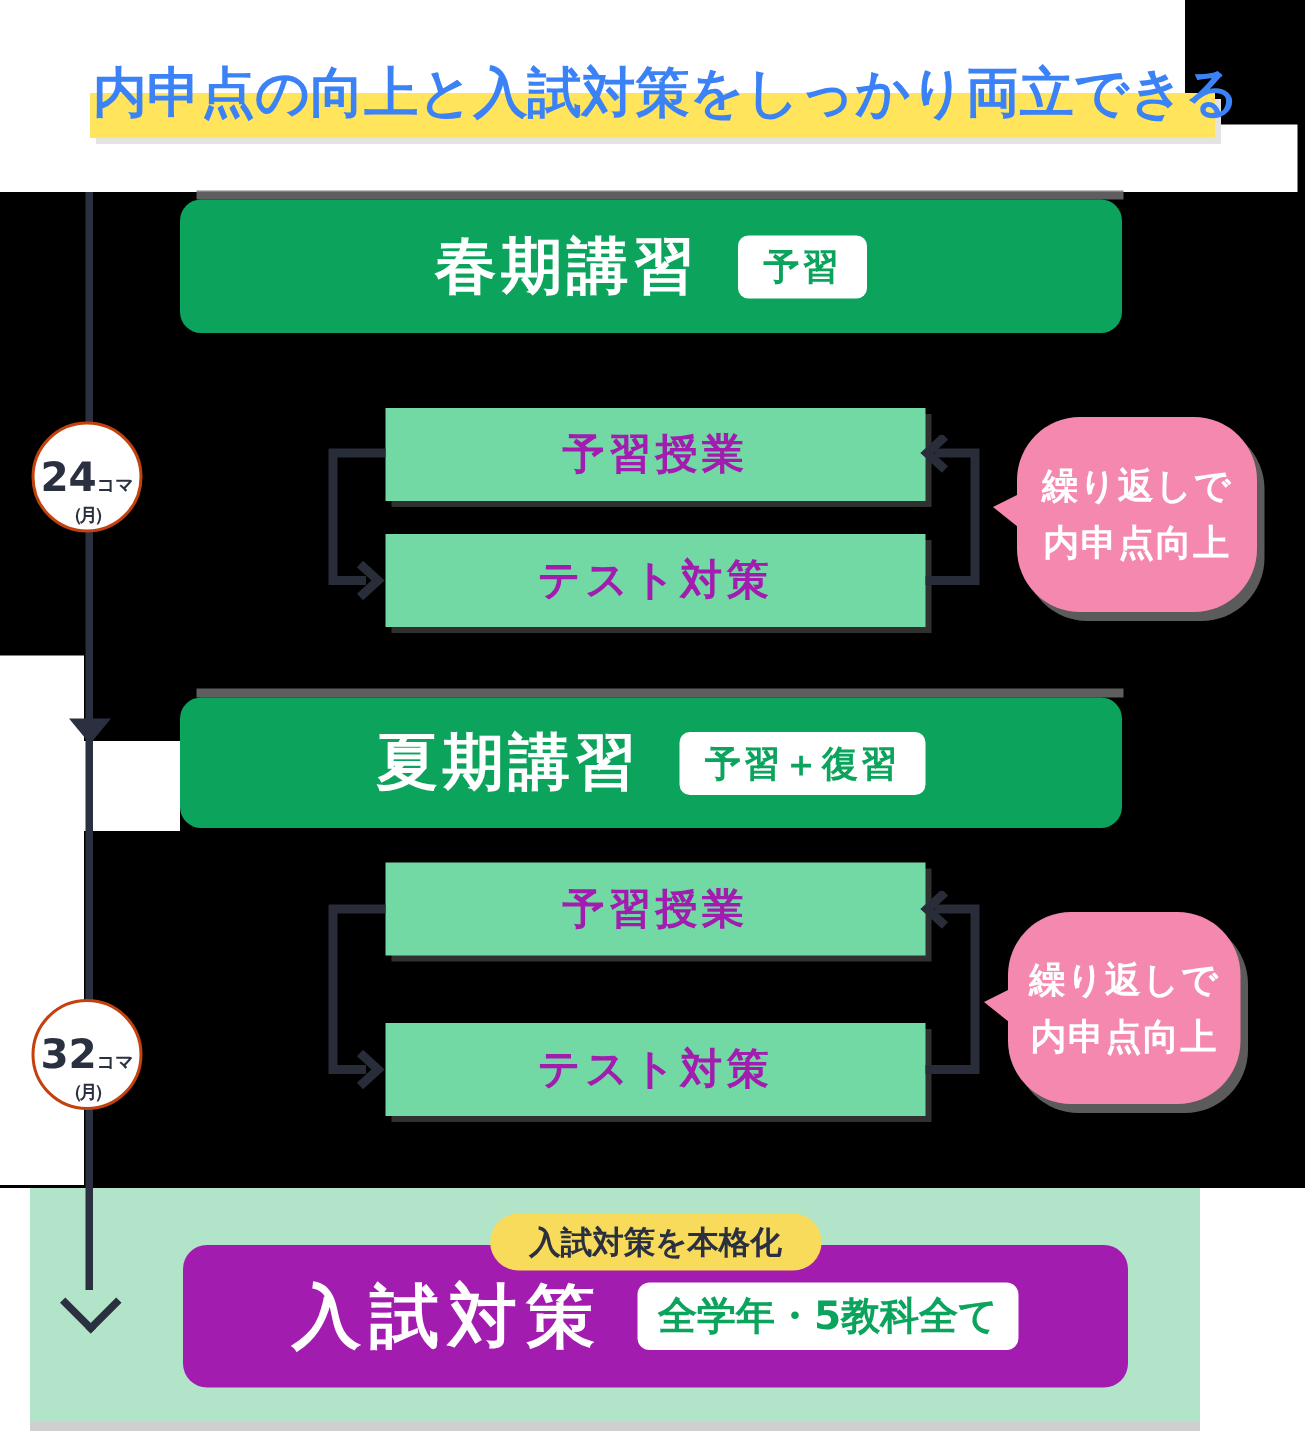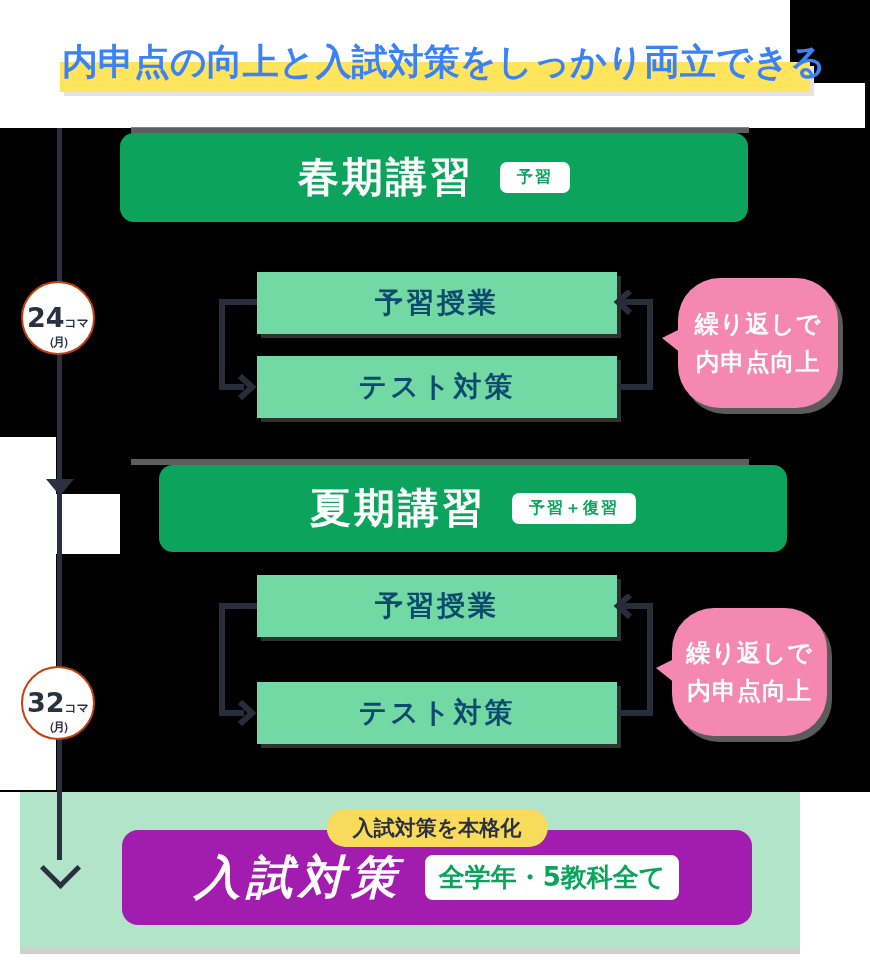--- a/index.html
+++ b/index.html
@@ -40,29 +40,29 @@
 
   
   .shadow-bar{background:rgba(110,110,110,0.85);z-index:1;}
   .shadow-bar-1{left:131px;top:127px;width:618px;height:6px;}
   .shadow-bar-2{left:131px;top:459px;width:618px;height:6px;}
 
   
   .banner{background:#0CA45D;border-radius:14px;z-index:2;display:flex;align-items:center;
           justify-content:center;gap:26px;}
   .banner-spring{left:120px;top:133px;width:628px;height:89px;}
-  .banner-summer{left:120px;top:465px;width:628px;height:87px;margin-left:39px;}
+  .banner-summer{left:120px;top:465px;width:628px;height:87px;}
   .banner-title{color:#fff;font-size:41px;font-weight:800;letter-spacing:3px;white-space:nowrap;}
-  .banner-badge{background:#fff;color:#0CA45D;font-size:16px;font-weight:800;letter-spacing:2px;
+  .banner-badge{background:#fff;color:#0CA45D;font-size:24px;font-weight:800;letter-spacing:2px;
                 border-radius:7px;padding:5px 17px;white-space:nowrap;}
 
   
   .loop-box{left:257px;width:360px;height:62px;background:#72D8A4;z-index:2;
             display:flex;align-items:center;justify-content:center;
-            font-size:28px;font-weight:600;color:#0c4a6e;letter-spacing:3px;
+            font-size:28px;font-weight:600;color:#a21caf;letter-spacing:3px;
             box-shadow:4px 4px 0 rgba(160,160,160,0.3);}
   .box-1a{top:272px;} .box-1b{top:356px;}
   .box-2a{top:575px;} .box-2b{top:682px;}
 
   .bracket{z-index:2;}
   .bracket svg{display:block;}
 
   
   .bubble{background:#F588AE;border-radius:42px;z-index:2;display:flex;flex-direction:column;
           align-items:center;justify-content:center;color:#fff;font-size:24px;font-weight:800;
@@ -71,21 +71,21 @@
   .bubble-2{left:672px;top:608px;width:155px;height:128px;}
   .bubble-tail{position:absolute;left:-16px;top:50px;width:0;height:0;
                border-right:20px solid #F588AE;border-top:10px solid transparent;
                border-bottom:16px solid transparent;}
 
   
   .mint-panel{left:20px;top:792px;width:780px;height:156px;background:#B1E4C8;
               box-shadow:0 6px 0 #CFCFCF;z-index:1;}
   .banner-final{left:122px;top:830px;width:630px;height:95px;background:#a21caf;border-radius:16px;
                 z-index:2;display:flex;align-items:center;justify-content:center;gap:22px;}
-  .final-title{color:#fff;font-size:46px;font-weight:800;letter-spacing:6px;white-space:nowrap;font-style:italic;}
+  .final-title{color:#fff;font-size:46px;font-weight:800;letter-spacing:6px;white-space:nowrap;}
   .final-badge{background:#fff;color:#0CA45D;font-size:26px;font-weight:800;border-radius:8px;
                padding:5px 14px;white-space:nowrap;}
   .final-pill{position:absolute;left:50%;top:-21px;transform:translateX(-50%);
               background:#F8DB5B;border-radius:999px;padding:5px 26px;color:#2B3040;
               font-size:21px;font-weight:800;white-space:nowrap;z-index:3;}
 </style>
 </head>
 <body>
 
 <div class="canvas">

